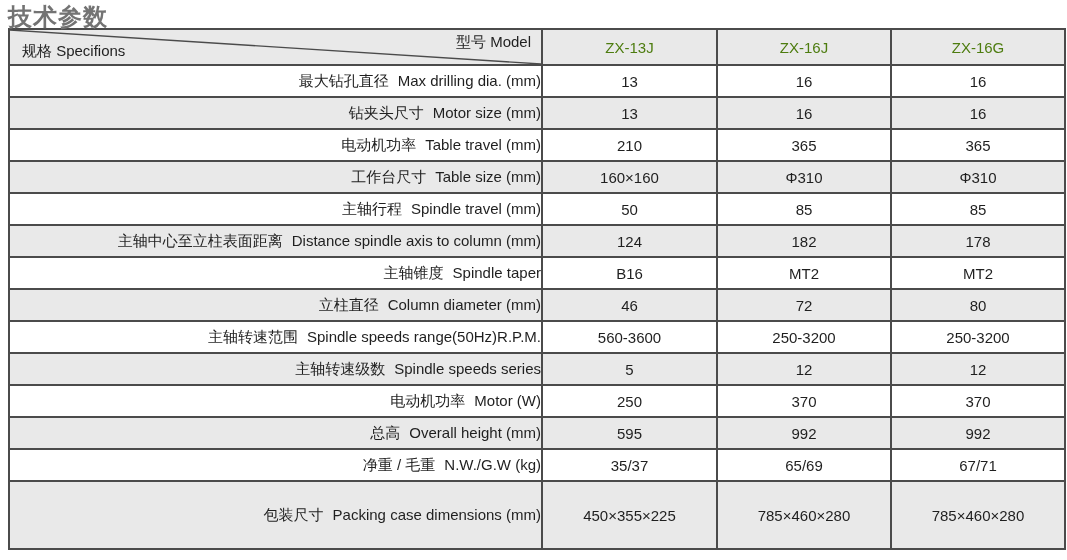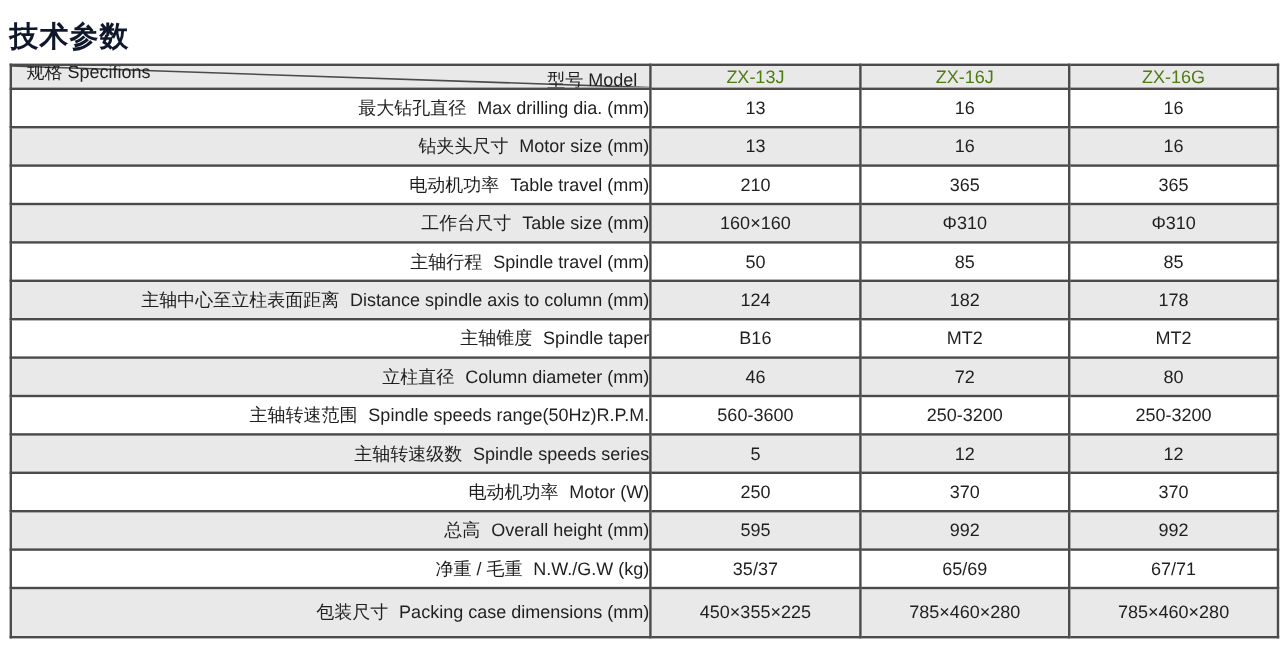--- a/index.html
+++ b/index.html
@@ -5,44 +5,44 @@
   * { margin: 0; padding: 0; box-sizing: border-box; }
   html, body {
     width: 1067px; height: 560px;
     background: #ffffff;
     overflow: hidden;
     font-family: "Liberation Sans", "DejaVu Sans", sans-serif;
     color: #1f1f1f;
   }
   .page-title {
     padding: 6px 0 0 8px;
-    height: 53px;
+    height: 28px;
     display: flex;
     align-items: center;
-    color: #0f172a;
+    color: #737373;
   }
   .page-title .zh { font-size: 24px; font-weight: bold; letter-spacing: 1px; }
   .page-title .en { font-size: 23px; font-weight: 400; margin-left: 12px; letter-spacing: 0.5px; }
 
   table.spec-table {
     margin-left: 8px;
     width: 1056px;
     border-collapse: collapse;
     table-layout: fixed;
     font-size: 15px;
   }
   table.spec-table td, table.spec-table th {
     border: 2px solid #4b4b4b;
     padding: 0;
     font-weight: normal;
   }
-  tr.hdr { height: 20px; background: #e9e9e9; }
+  tr.hdr { height: 36px; background: #e9e9e9; }
   tbody tr { height: 32px; background: #ffffff; }
   tbody tr.alt { background: #e9e9e9; }
-  tbody tr.tall { height: 41px; }
+  tbody tr.tall { height: 68px; }
 
   td.label { text-align: right; padding-left: 12px; }
   td.label .zh { margin-right: 9px; }
   td.val, th.model { text-align: center; }
   th.model { font-size: 15px; color: #4d7c0f; }
 
   th.corner { position: relative; overflow: hidden; }
   th.corner svg { position: absolute; inset: 0; width: 100%; height: 100%; }
   th.corner .corner-left {
     position: absolute; left: 12px; bottom: 3px; font-size: 15px;

